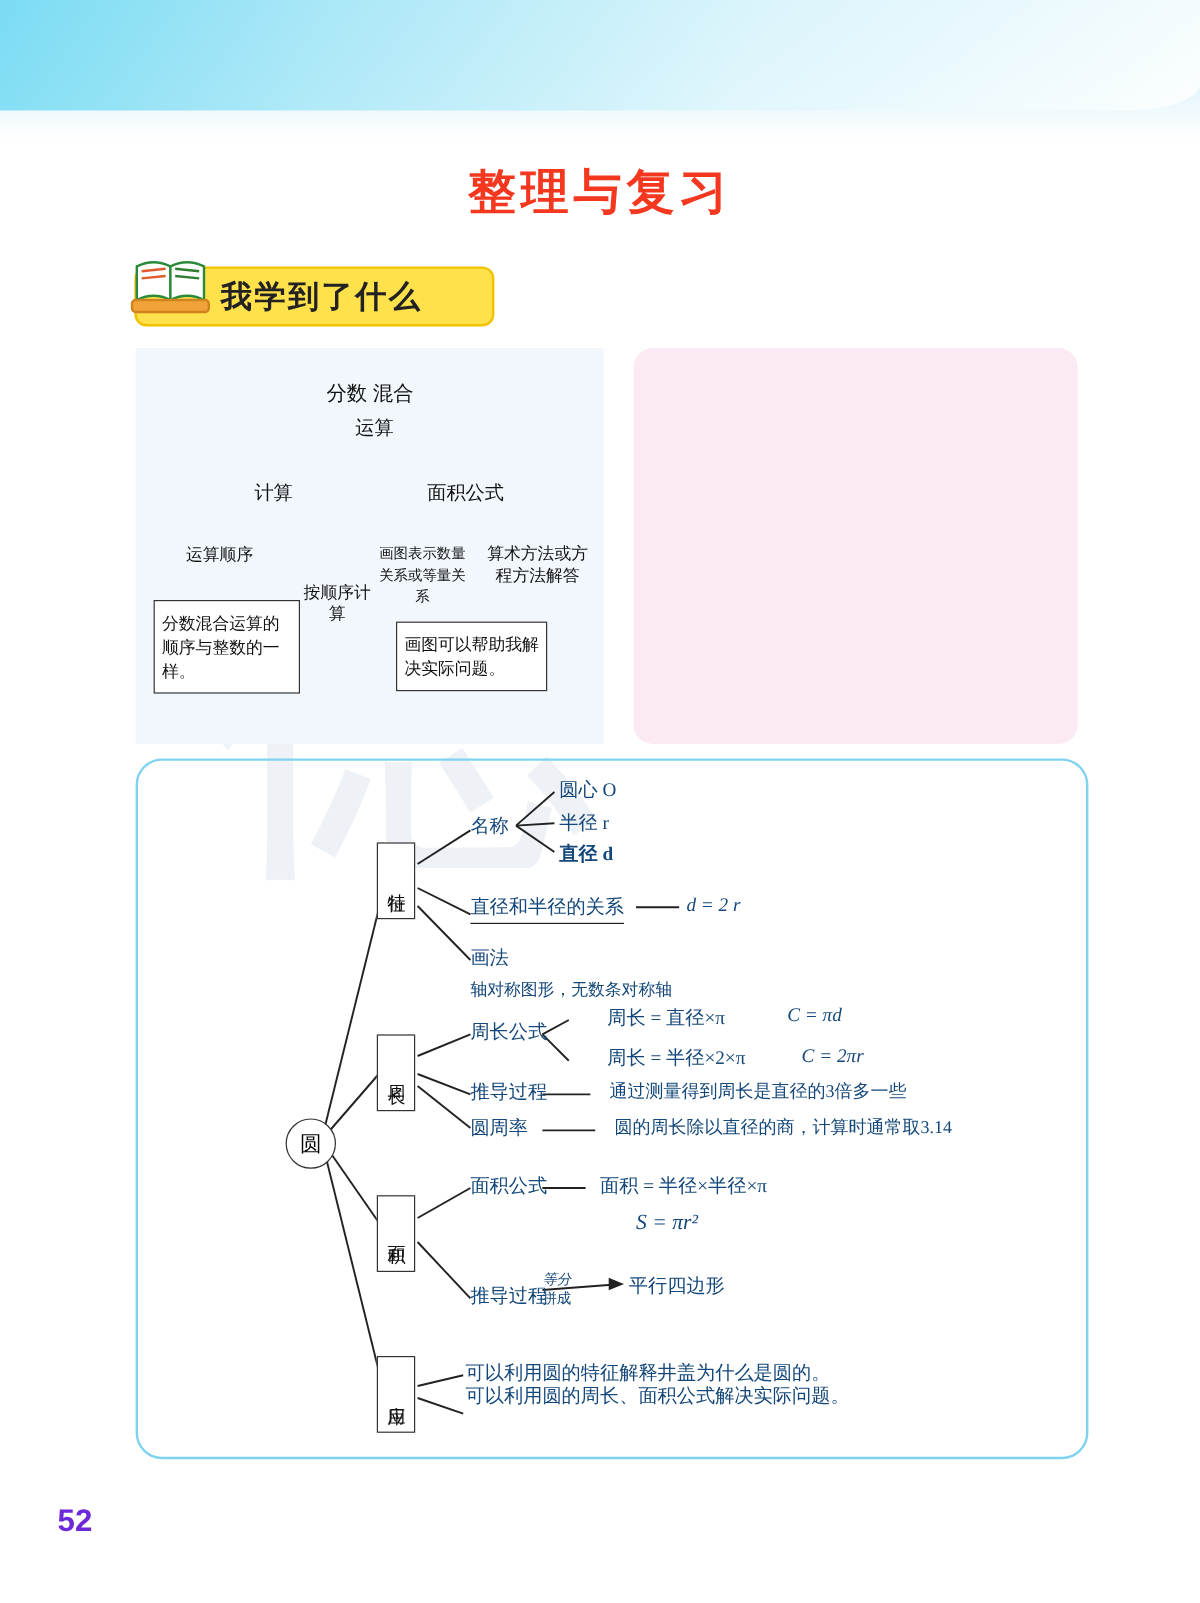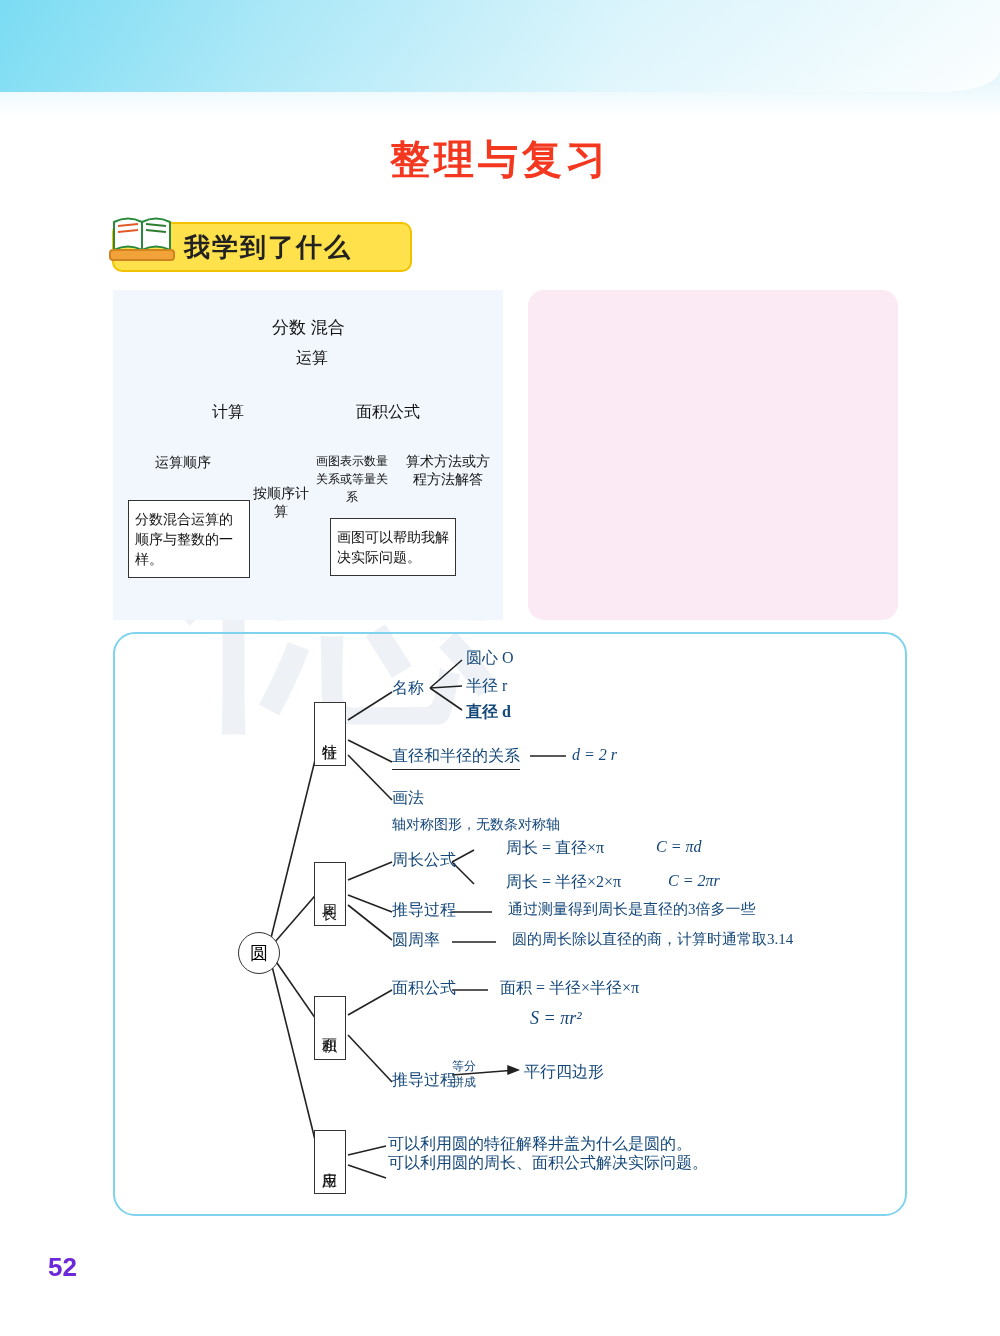--- a/index.html
+++ b/index.html
@@ -224,20 +224,20 @@
 <div class="hwline" style="left:508px;top:900px;font-size:15px;">通过测量得到周长是直径的3倍多一些</div>
 
 <div class="hwline" style="left:392px;top:930px;">圆周率</div>
 <div class="hwline" style="left:512px;top:930px;font-size:15px;">圆的周长除以直径的商，计算时通常取3.14</div>
 
 <div class="hwline" style="left:392px;top:978px;">面积公式</div>
 <div class="hwline" style="left:500px;top:978px;">面积 = 半径×半径×π</div>
 <div class="hwline mono-i" style="left:530px;top:1008px;font-size:18px;">S = πr²</div>
 
 <div class="hwline" style="left:392px;top:1070px;">推导过程</div>
-<div class="hwline" style="left:452px;top:1058px;font-size:12px;">等分</div>
+<div class="hwline" style="left:452px;top:1058px;font-size:12px;font-style:italic;">等分</div>
 <div class="hwline" style="left:452px;top:1074px;font-size:12px;">拼成</div>
 <div class="hwline" style="left:524px;top:1062px;">平行四边形</div>
 
 <div class="hwline" style="left:388px;top:1134px;">可以利用圆的特征解释井盖为什么是圆的。</div>
 <div class="hwline" style="left:388px;top:1125px;margin-top:28px;">可以利用圆的周长、面积公式解决实际问题。</div>
 
 <div class="pagenum">52</div>
 
 </body></html>

